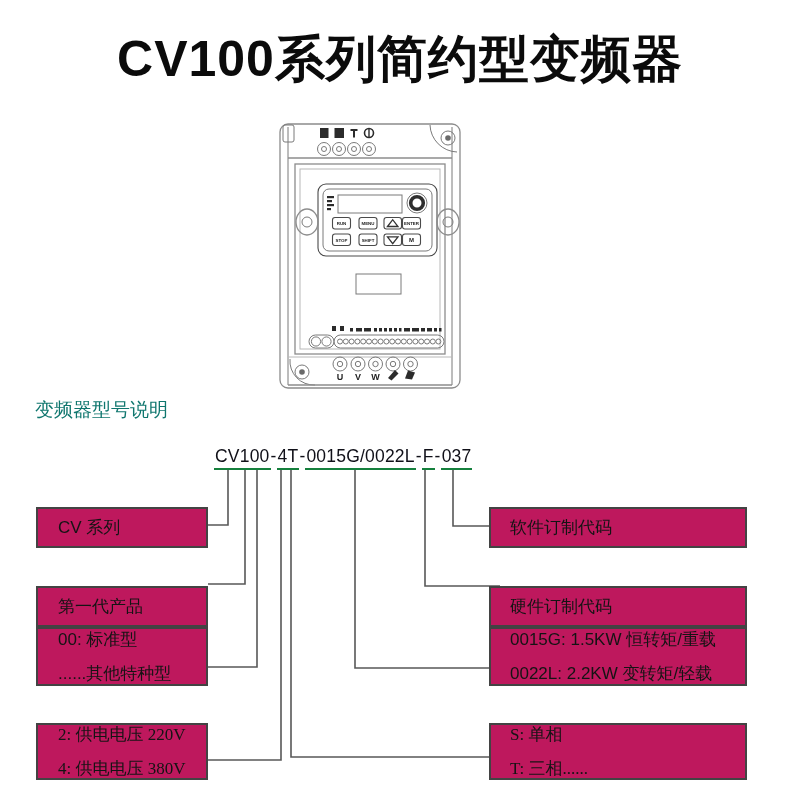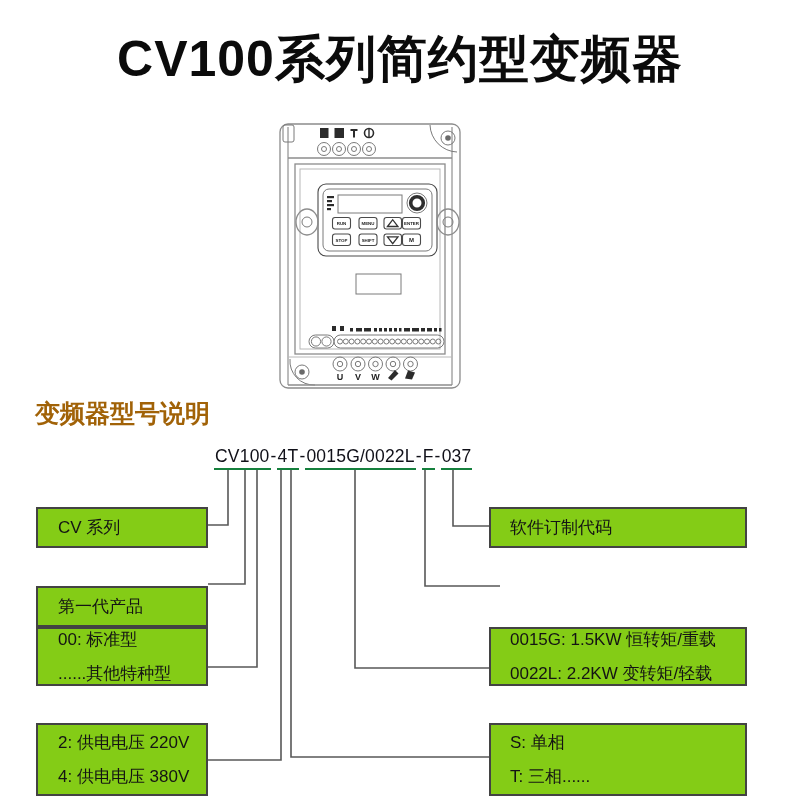--- a/index.html
+++ b/index.html
@@ -1,34 +1,34 @@
 <!DOCTYPE html>
 <html><head>
 <meta charset="utf-8">
 <style>
   html,body{margin:0;padding:0;background:#fff;}
   .page{position:relative;width:800px;height:800px;background:#fff;overflow:hidden;
         font-family:"Liberation Sans","DejaVu Sans",sans-serif;color:#141414;}
   .title{position:absolute;left:0;right:0;top:26px;margin:0;text-align:center;
          font-size:50px;font-weight:700;letter-spacing:1px;color:#0b0b0b;}
   .device{position:absolute;left:278px;top:122px;width:184px;height:270px;}
-  .heading{position:absolute;left:35px;top:397px;font-size:25px;font-weight:700;color:#a16207;}
+  .heading{position:absolute;left:35px;top:397px;font-size:19px;font-weight:400;color:#0f766e;}
   .model{position:absolute;left:214px;top:446px;display:flex;align-items:flex-end;
          font-size:17.5px;color:#101018;letter-spacing:.2px;z-index:2;}
   .seg{border-bottom:2px solid #15803d;padding:0 1px 1px 1px;white-space:nowrap;}
   .sep{padding:0 0 3px 0;}
   .wires{position:absolute;left:0;top:0;z-index:1;pointer-events:none;}
-  .box{position:absolute;background:#84cc16;border:2px solid #434343;box-sizing:border-box;
+  .box{position:absolute;background:#be185d;border:2px solid #434343;box-sizing:border-box;
        display:flex;flex-direction:column;justify-content:center;font-size:17px;z-index:2;}
   .bl{left:36px;width:172px;padding-left:20px;}
   .br{left:489px;width:258px;padding-left:19px;}
   .r1{top:507px;height:41px;}
   .r2{top:566px;height:41px;margin-top:20px;}
   .r3{top:627px;height:59px;}
-  .r4{top:723px;height:73px;}
+  .r4{top:723px;height:57px;font-family:Liberation Serif, serif;}
   .ln{line-height:34px;white-space:nowrap;}
   .s{fill:none;stroke:#8c8c8c;stroke-width:1.3;}
   .s2{fill:none;stroke:#7a7a7a;stroke-width:1;}
   .s3{fill:none;stroke:#b8b8b8;stroke-width:1;}
   .sd{fill:#fff;stroke:#4a4a4a;stroke-width:1.1;}
   .blob{fill:#2b2b2b;}
   .ktxt{font-family:"Liberation Sans",sans-serif;font-size:4.4px;font-weight:700;fill:#222;text-anchor:middle;}
   .ttxt{font-family:"Liberation Sans",sans-serif;font-size:9px;font-weight:700;fill:#222;text-anchor:middle;}
 </style>
 </head>
@@ -207,20 +207,23 @@
     <div class="ln">......其他特种型</div>
   </div>
   <div class="box bl r4">
     <div class="ln">2: 供电电压 220V</div>
     <div class="ln">4: 供电电压 380V</div>
   </div>
 
   <div class="box br r1">
     <div class="ln">软件订制代码</div>
   </div>
+  <div class="box br r2">
+    <div class="ln">硬件订制代码</div>
+  </div>
   <div class="box br r3">
     <div class="ln">0015G: 1.5KW 恒转矩/重载</div>
     <div class="ln">0022L: 2.2KW 变转矩/轻载</div>
   </div>
   <div class="box br r4">
     <div class="ln">S: 单相</div>
     <div class="ln">T: 三相......</div>
   </div>
 
 </div>

